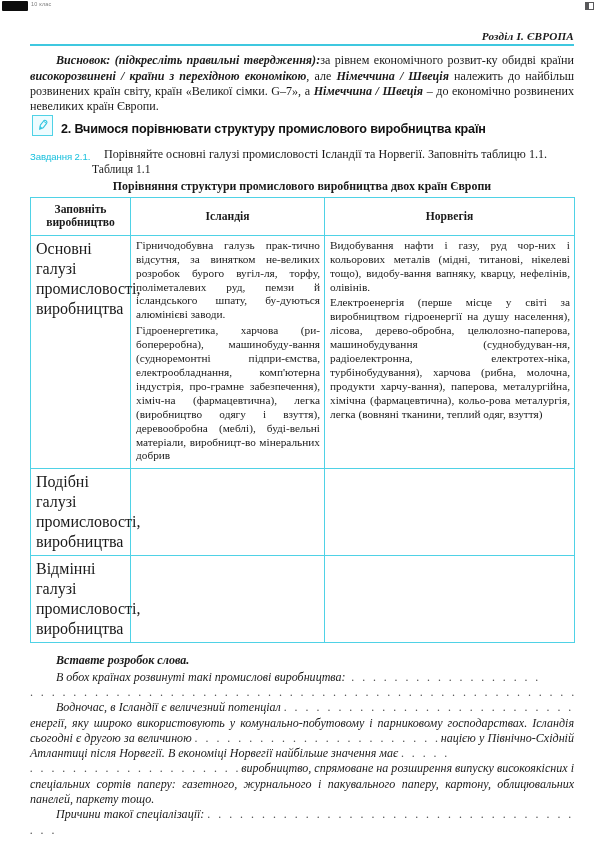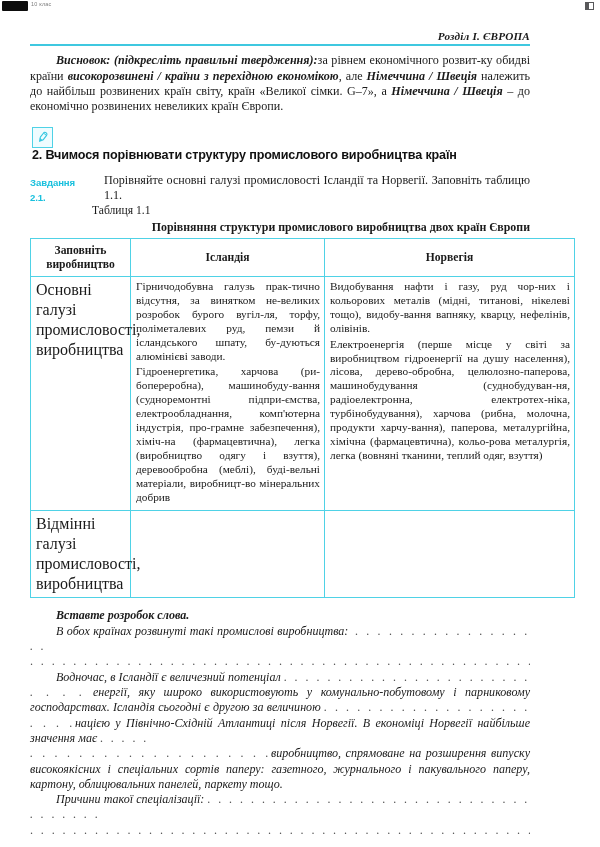--- a/index.html
+++ b/index.html
@@ -55,20 +55,21 @@
     background: #58585a;
   }
 
   
   .page {
     position: absolute;
     top: 14px; left: 0;
     width: 556px;
     height: 833px;
     background: #ffffff;
+    padding-left: 44px;
   }
 
   .content {
     position: absolute;
     left: 30px;
     right: 26px;
     top: 16px;
   }
 
   
@@ -95,24 +96,23 @@
     text-justify: inter-word;
     hyphens: manual;
     font-family: Liberation Serif, serif;
   }
   .para .indent { display: inline-block; width: 26px; }
   .bi { font-weight: bold; font-style: italic; }
 
   
   .section-head {
     display: flex;
-    align-items: flex-start;
-    margin-top: 12px;
+    align-items: flex-end;
+    margin-top: 0;
     margin-left: 2px;
-    flex-direction: column;
   }
   .pencil-box {
     width: 21px; height: 21px;
     min-width: 21px;
     border: 1.6px solid #4fd2e6;
     box-sizing: border-box;
     position: relative;
     background: #eefcff;
     margin-right: 8px;
   }
@@ -127,39 +127,39 @@
   }
 
   
   .task-row {
     margin-top: 11px;
     font-size: 12.1px;
     line-height: 15.2px;
   }
   .task-tag {
     font-family: "Liberation Sans", sans-serif;
-    font-weight: bold;
+    font-weight: normal;
     font-size: 9.6px;
     color: #19c0dd;
     letter-spacing: -0.1px;
     float: left;
     width: 62px;
     padding-top: 2px;
   }
   .task-text {
     margin-left: 74px;
     text-align: justify;
   }
   .table-num {
     text-align: left;
     font-size: 11.6px;
     margin-top: 1px;
   }
   .table-caption {
-    text-align: right;
+    text-align: center;
     font-weight: bold;
     font-size: 11.9px;
     margin-top: 3px;
     margin-bottom: 3px;
   }
 
   
   table.cmp {
     border-collapse: collapse;
     width: 100%;
@@ -305,20 +305,25 @@
           <td class="body">
             <p>Гірничодобувна галузь прак-тично відсутня, за винятком не-великих розробок бурого вугіл-ля, торфу, поліметалевих руд, пемзи й ісландського шпату, бу-дуються алюмінієві заводи.</p>
             <p>Гідроенергетика, харчова (ри-бопереробна), машинобуду-вання (судноремонтні підпри-ємства, електрообладнання, комп'ютерна індустрія, про-грамне забезпечення), хіміч-на (фармацевтична), легка (виробництво одягу і взуття), деревообробна (меблі), буді-вельні матеріали, виробницт-во мінеральних добрив</p>
           </td>
           <td class="body">
             <p>Видобування нафти і газу, руд чор-них і кольорових металів (мідні, титанові, нікелеві тощо), видобу-вання вапняку, кварцу, нефелінів, олівінів.</p>
             <p>Електроенергія (перше місце у світі за виробництвом гідроенергії на душу населення), лісова, дерево-обробна, целюлозно-паперова, машинобудування (суднобудуван-ня, радіоелектронна, електротех-ніка, турбінобудування), харчова (рибна, молочна, продукти харчу-вання), паперова, металургійна, хімічна (фармацевтична), кольо-рова металургія, легка (вовняні тканини, теплий одяг, взуття)</p>
           </td>
         </tr>
         <tr>
+          <td class="rowlabel">Подібні галузі промисловості, виробництва</td>
+          <td class="body blank"></td>
+          <td class="body blank"></td>
+        </tr>
+        <tr>
           <td class="rowlabel">Відмінні галузі промисловості, виробництва</td>
           <td class="body blank"></td>
           <td class="body blank"></td>
         </tr>
       </tbody>
     </table>
 
     <div class="fill">
       <span class="lead">Вставте розробок слова.</span>
 

